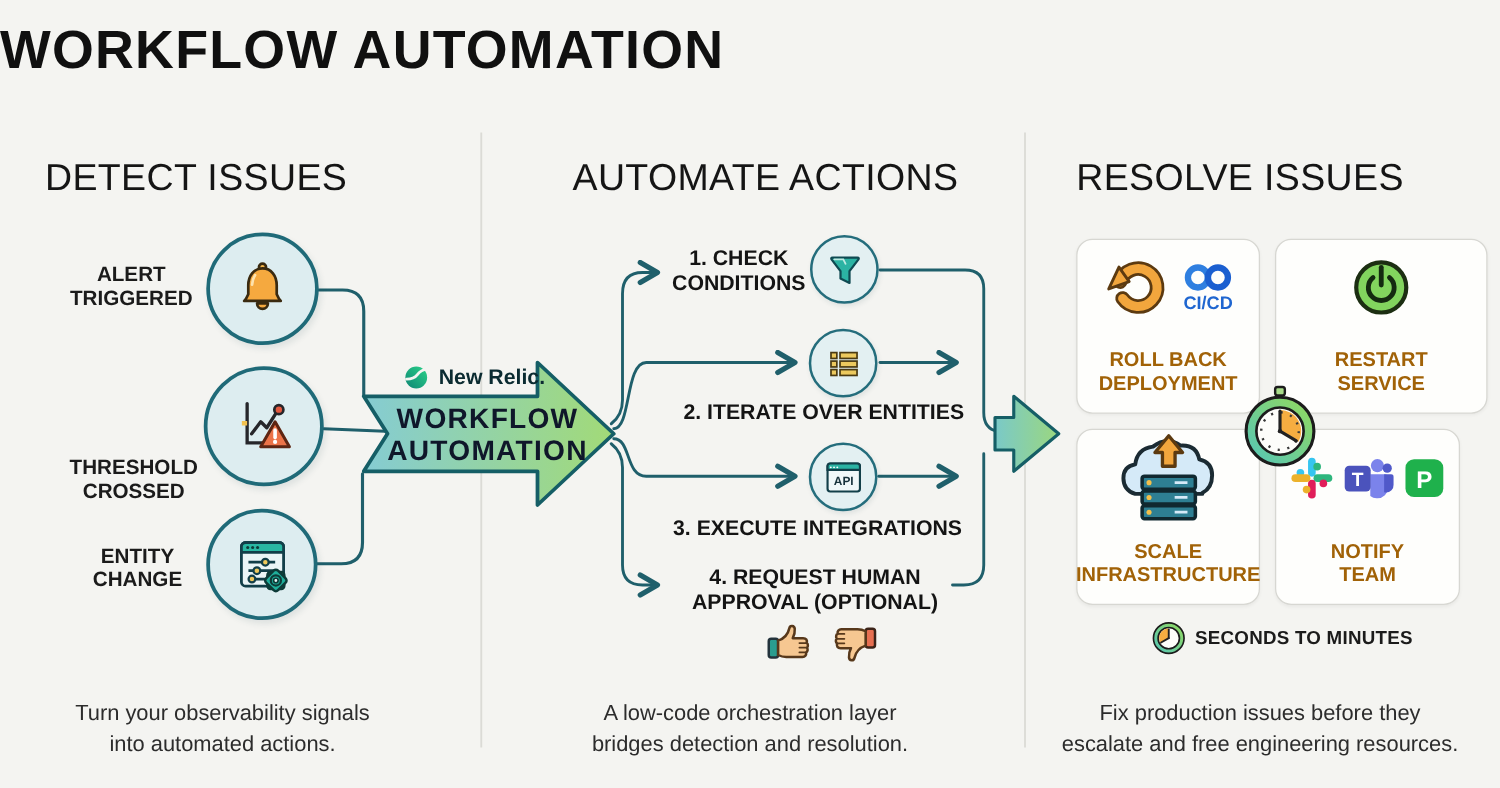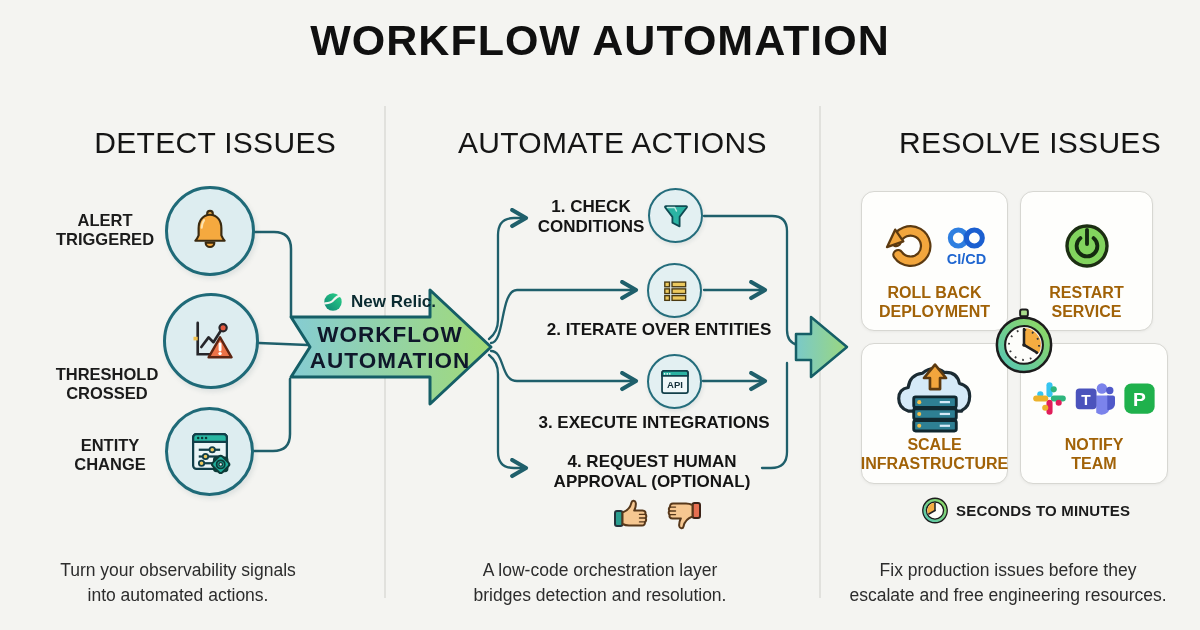--- a/index.html
+++ b/index.html
@@ -3,25 +3,25 @@
 <meta charset="utf-8">
 <style>
   html,body{margin:0;padding:0;background:#e9e9e6;}
   .canvas{
     position:relative;width:1200px;height:630px;margin:0 auto;
     background:#f4f4f1;overflow:hidden;
     font-family:"Liberation Sans",sans-serif;color:#161616;
   }
   .abs{position:absolute;}
   .title{
-    left:0;top:16px;width:1200px;text-align:center;
+    left:0;top:16px;width:1200px;text-align:left;
     font-size:43px;font-weight:bold;letter-spacing:1px;color:#101010;
   }
   .col-header{
-    top:126px;text-align:right;font-size:30px;font-weight:normal;
+    top:126px;text-align:left;font-size:30px;font-weight:normal;
     letter-spacing:.3px;color:#151515;white-space:nowrap;
   }
   .item-label{
     text-align:center;font-size:16.5px;font-weight:bold;line-height:19px;color:#1b1b1b;
   }
   .detect-circle{
     border-radius:50%;background:#ddedf0;border:3px solid #1f6a78;
     display:flex;align-items:center;justify-content:center;
     box-shadow:2px 3px 5px rgba(25,70,80,.10);box-sizing:border-box;
   }
@@ -35,21 +35,21 @@
   }
   .hub-logo{display:flex;align-items:center;gap:7px;}
   .hub-logo span{font-size:17px;font-weight:bold;color:#0b2b31;}
   .hub-text{
     display:flex;flex-direction:column;align-items:center;justify-content:center;
     font-size:22.5px;font-weight:bold;letter-spacing:1px;line-height:26px;color:#0f172a;
   }
   .card{
     background:#fefefc;border:1.5px solid #d7d7d2;border-radius:13px;
     box-sizing:border-box;display:flex;flex-direction:column;align-items:center;
-    padding:16px 6px 13px 6px;box-shadow:0 1px 3px rgba(0,0,0,.05);
+    padding:0 6px 13px 6px;box-shadow:0 1px 3px rgba(0,0,0,.05);
   }
   .card .icon-zone{flex:0 0 auto;height:76px;display:flex;align-items:center;justify-content:center;gap:8px;}
   .card .card-label{margin-top:auto;text-align:center;font-size:16px;font-weight:bold;line-height:18.5px;color:#a16207;}
   .cicd-wrap{display:flex;flex-direction:column;align-items:center;}
   .cicd-text{font-size:14.5px;font-weight:bold;color:#1f66d0;margin-top:1px;}
   .timing-label{font-size:15px;font-weight:bold;letter-spacing:.2px;color:#1b1b1b;}
   .caption{
     text-align:center;font-size:17.5px;line-height:25px;color:#2c2c2c;font-weight:normal;
   }
   svg{display:block;}
@@ -250,21 +250,21 @@
         </svg>
         <div class="cicd-text">CI/CD</div>
       </div>
     </div>
     <div class="card-label">
       <div>ROLL BACK</div>
       <div>DEPLOYMENT</div>
     </div>
   </div>
 
-  <div class="abs card z2" style="left:1020px;top:191px;width:133px;height:140px;">
+  <div class="abs card z2" style="left:1020px;top:191px;width:170px;height:140px;">
     <div class="icon-zone">
       <svg width="62" height="62" viewBox="0 0 48 48">
         <circle cx="24" cy="24" r="15.5" fill="#82d45e" stroke="#1c2e12" stroke-width="2.6"></circle>
         <line x1="24" y1="11.5" x2="24" y2="22.5" stroke="#142a10" stroke-width="3" stroke-linecap="round"></line>
         <path d="M18.9,17.9 A8,8 0 1 0 29.1,17.9" fill="none" stroke="#142a10" stroke-width="3" stroke-linecap="round"></path>
       </svg>
     </div>
     <div class="card-label">
       <div>RESTART</div>
       <div>SERVICE</div>

